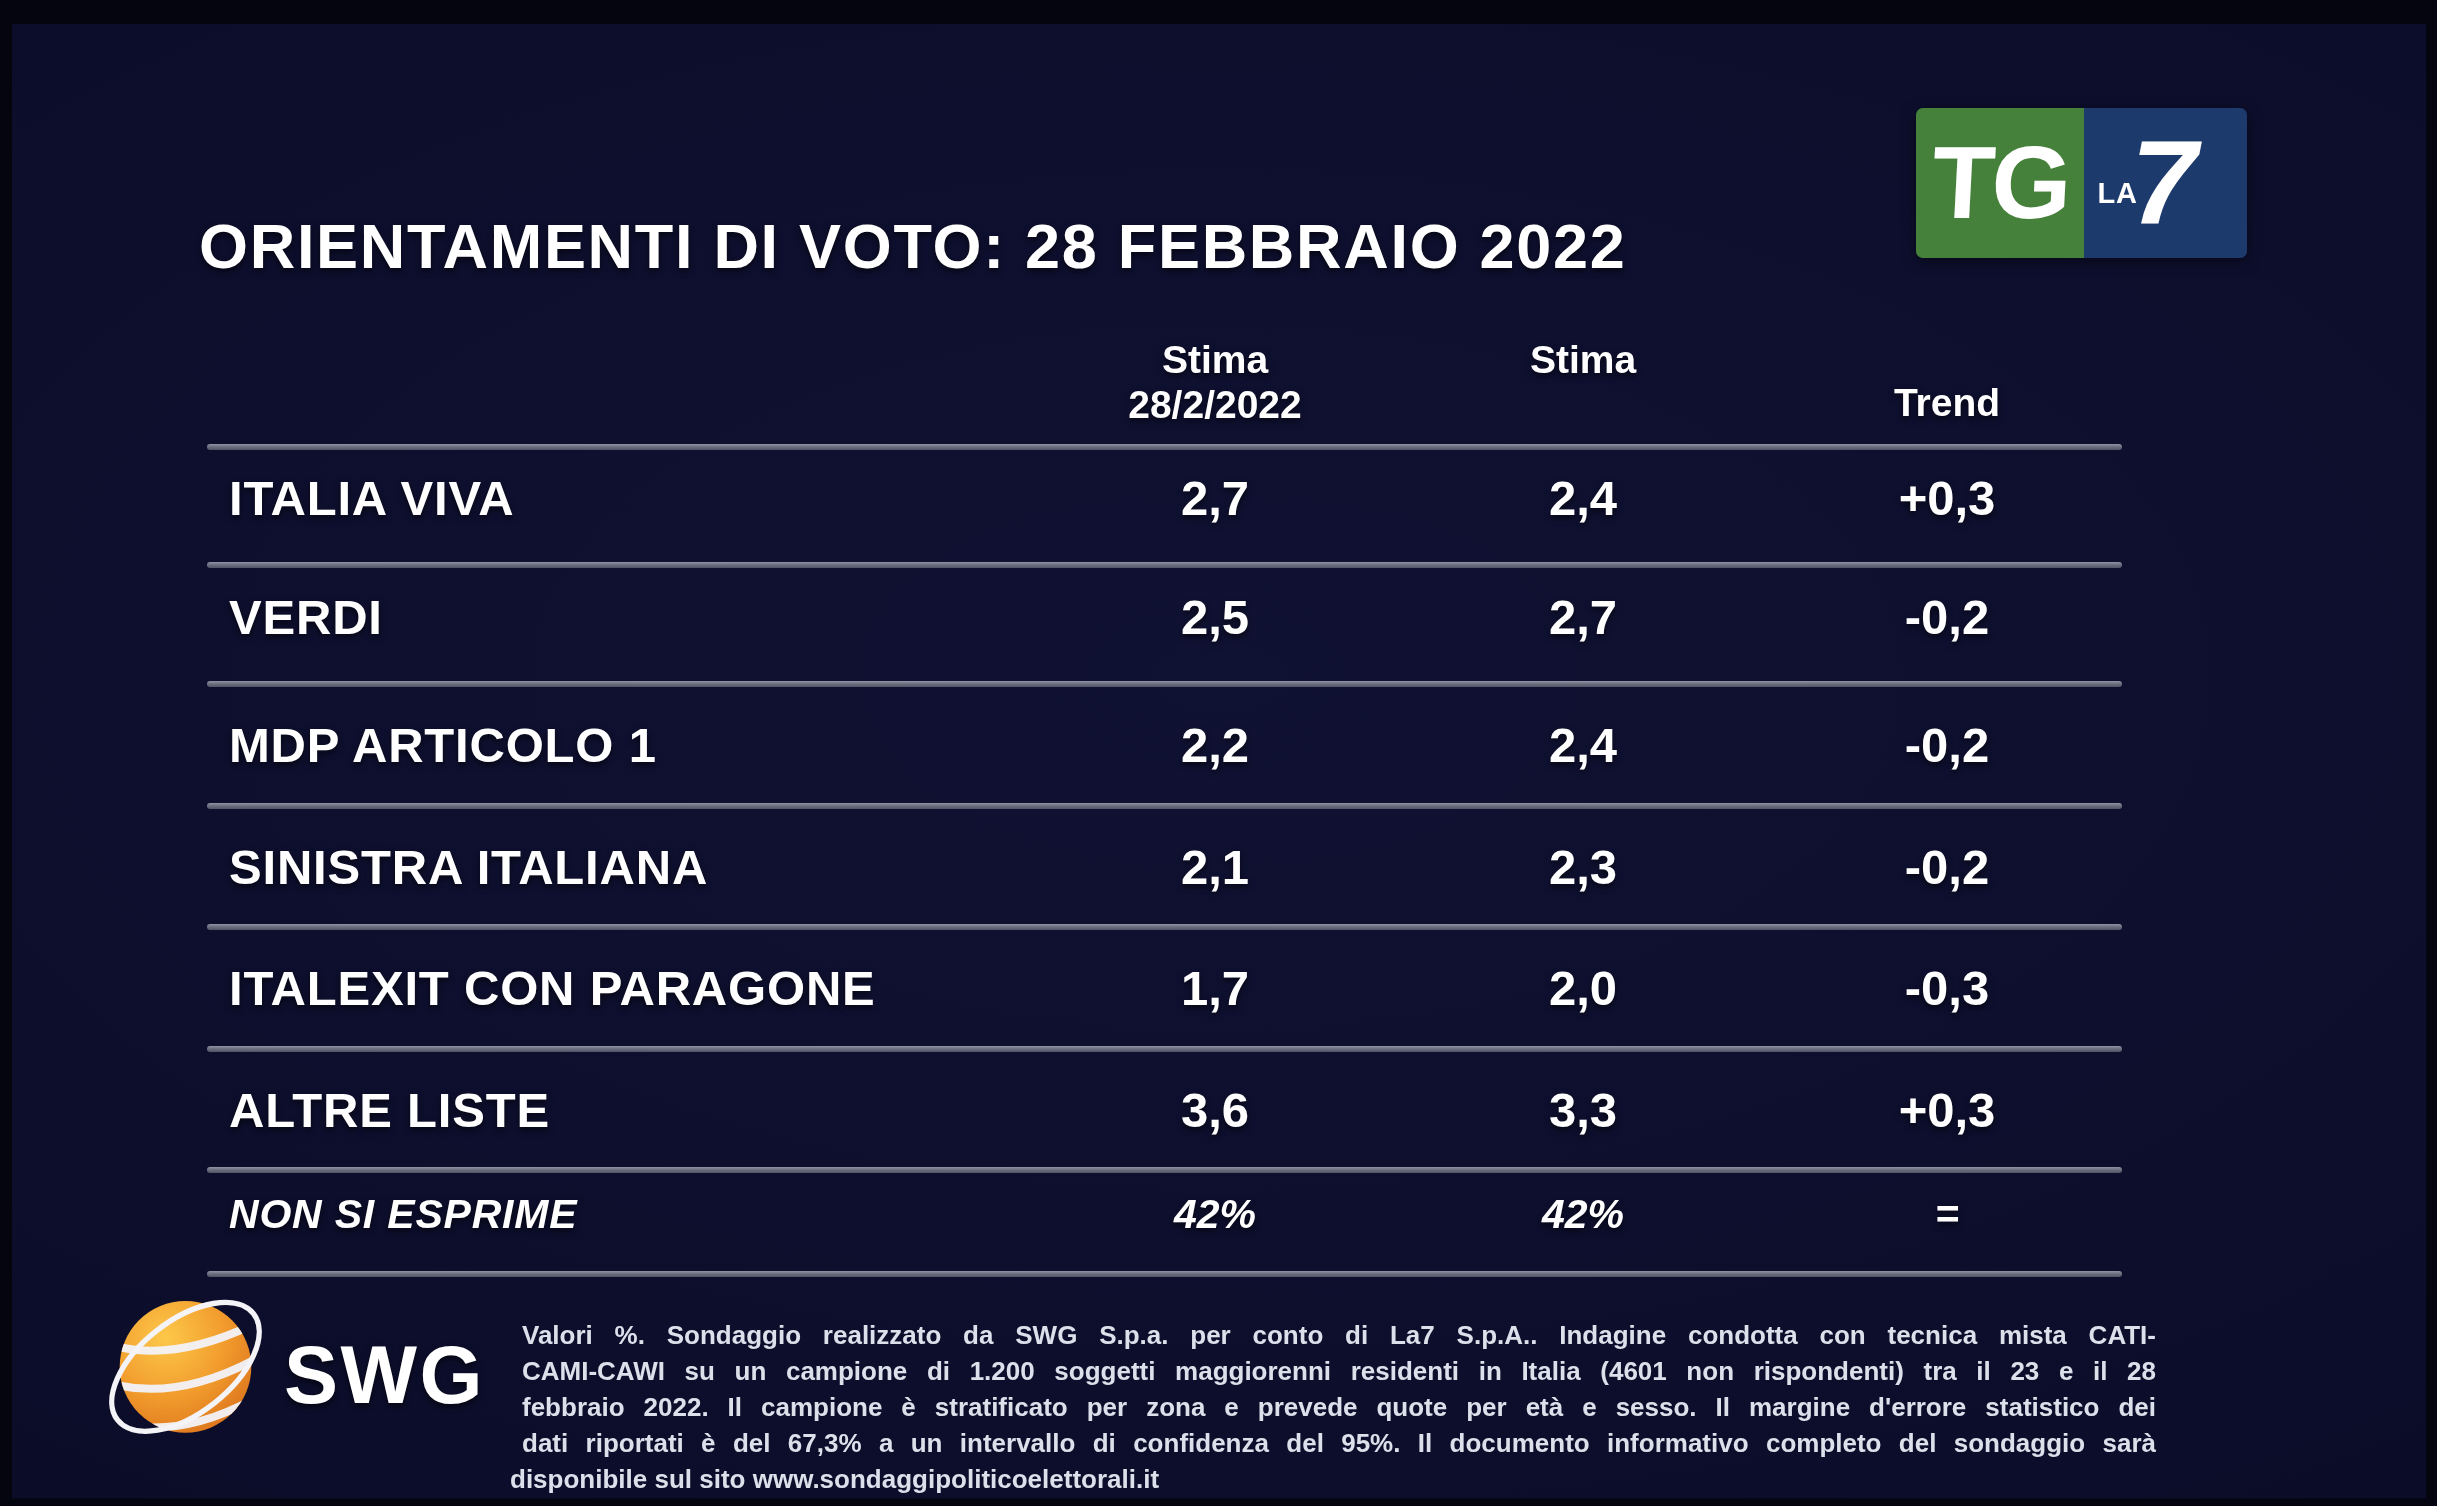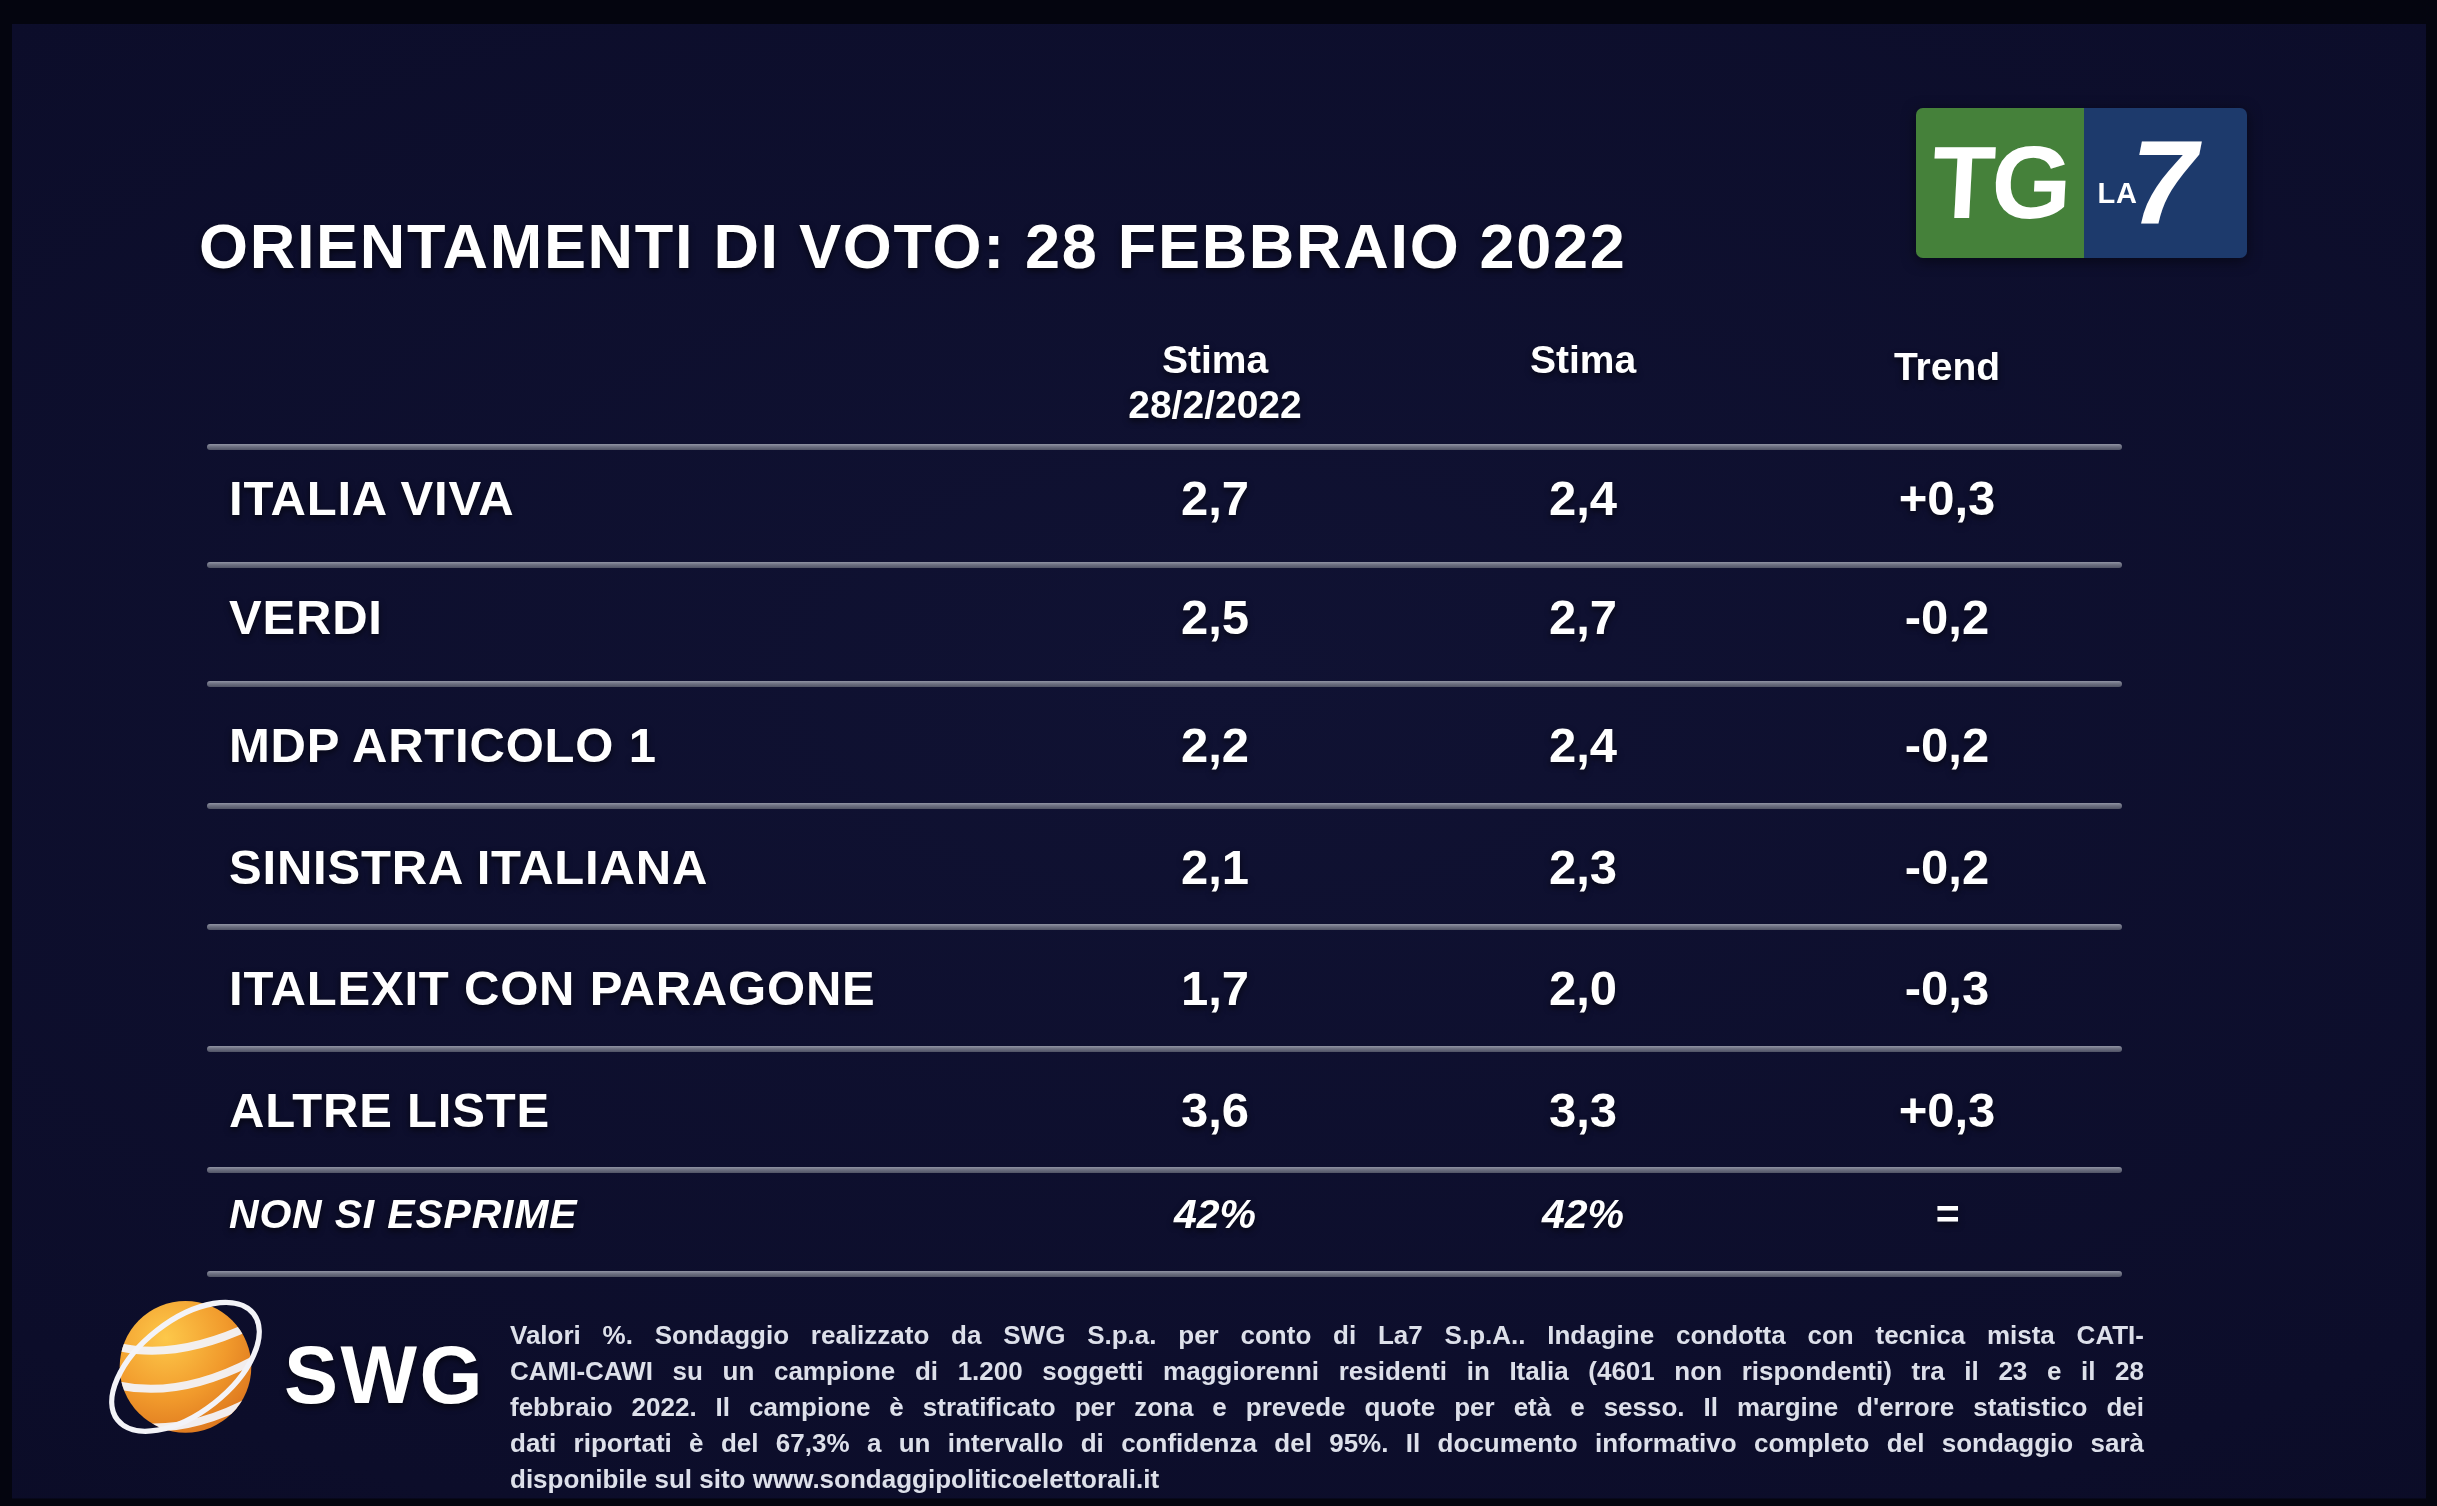--- a/index.html
+++ b/index.html
@@ -23,21 +23,21 @@
          display:flex;align-items:center;justify-content:center;}
   .tgbox span{font-size:103px;font-weight:900;transform:skewX(-3deg);letter-spacing:-3.4px;}
   .la7box{width:163px;height:150px;background:#1d3a6c;border-radius:0 6.8px 6.8px 0;position:relative;}
   .la7box .la{position:absolute;left:13.5px;top:69px;font-size:29px;font-weight:700;letter-spacing:0.8px;}
   .la7box .seven{position:absolute;left:47px;top:5.1px;font-size:119px;font-weight:900;font-style:italic;}
 
   
   .hdr{position:absolute;text-align:center;font-weight:800;font-size:39px;line-height:45px;}
   .hdr1{left:995px;top:337px;width:440px;}
   .hdr2{left:1363px;top:337px;width:440px;}
-  .hdr3{left:1786px;top:344px;width:322px;}
+  .hdr3{left:1786px;top:380px;width:322px;}
 
   
   .hline{position:absolute;left:207px;width:1915px;height:6px;border-radius:3.4px;
     background:linear-gradient(180deg,#9194a4 0%,#6d7081 45%,#515466 100%);}
   .l1{top:444px;}.l2{top:562px;}.l3{top:681px;}.l4{top:803px;}
   .l5{top:924px;}.l6{top:1046px;}.l7{top:1167px;}.l8{top:1271px;}
 
   
   .row{position:absolute;left:207px;width:1918px;height:104px;}
   .r1{top:446px;}.r2{top:565px;}.r3{top:684px;height:122px;}.r4{top:806px;height:121px;}
@@ -51,21 +51,21 @@
   .row .c3{left:1740px;}
   .r7 .party{font-style:italic;font-size:41px;}
   .r7 .val{font-style:italic;font-size:41px;}
 
   
   .swg-globe{position:absolute;left:95px;top:1285px;width:181px;height:169px;}
   .swg-text{position:absolute;left:284px;top:1329px;font-size:81px;font-weight:800;letter-spacing:2.5px;}
   .disclaimer{position:absolute;left:510px;top:1317px;width:1634px;
     font-size:26px;font-weight:700;line-height:36px;color:#dde0ea;}
   .disc-line{width:100%;}
-  .just{text-align:justify;text-align-last:justify;}
+  .just{text-align:justify;text-align-last:justify;margin-left:12px;}
 </style>
 </head>
 <body>
 
 <div class="stage">
 
   <div class="title shadowed">ORIENTAMENTI DI VOTO: 28 FEBBRAIO 2022</div>
 
   <div class="tgla7">
     <div class="tgbox">

